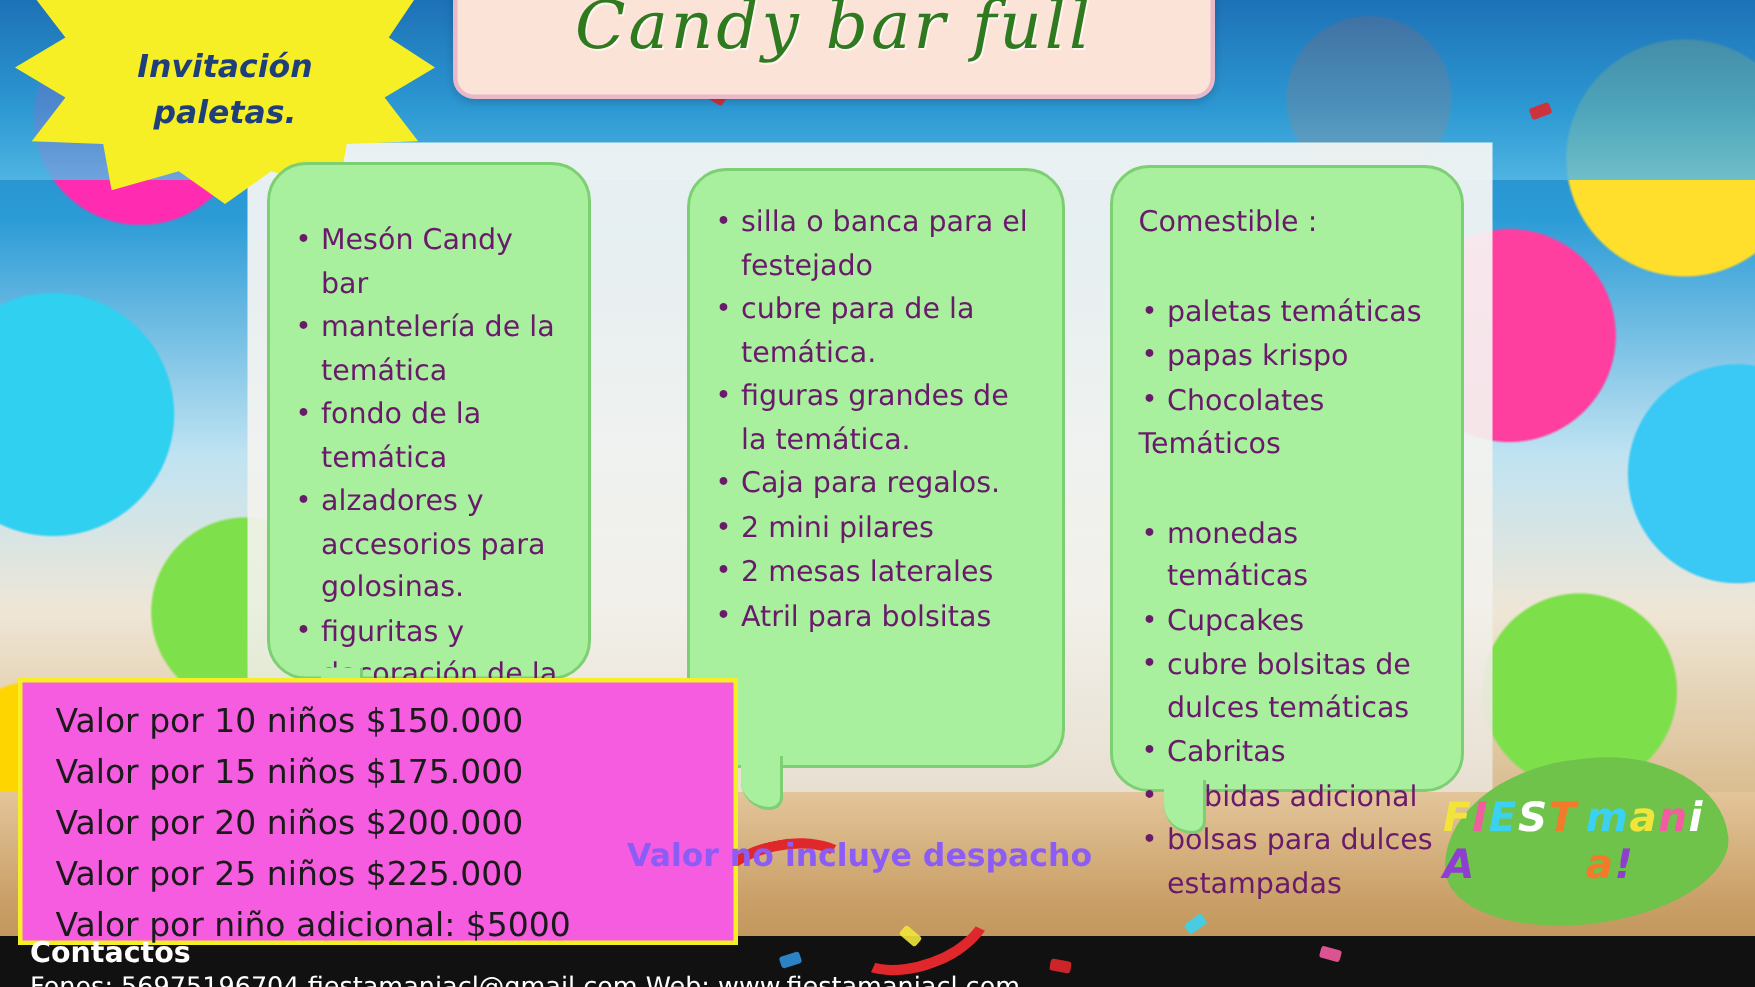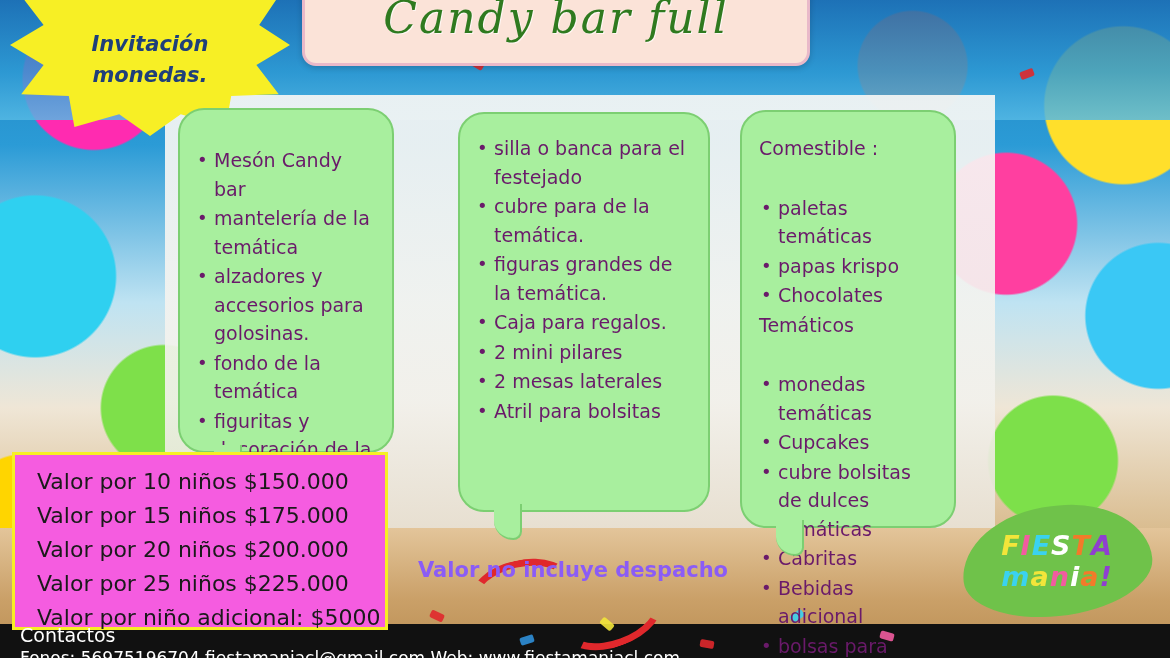--- a/index.html
+++ b/index.html
@@ -175,29 +175,29 @@
   .bubble .plain {
     color: #6a1a6a;
     font-family: "DejaVu Sans", sans-serif;
     font-size: 19px;
     line-height: 1.5;
     padding: 0 14px 0 17px;
   }
 
   #bubble1 { left: 178px; top: 108px; width: 216px; height: 345px; padding-top: 36px; }
   #bubble2 { left: 458px; top: 112px; width: 252px; height: 400px; padding-top: 20px; }
-  #bubble3 { left: 740px; top: 110px; width: 216px; height: 418px; padding-top: 22px; }
+  #bubble3 { left: 740px; top: 110px; width: 236px; height: 418px; padding-top: 22px; }
   #bubble3 ul { padding-left: 36px; margin-top: 31px; }
 
   
   .price-box {
     position: absolute;
     left: 12px;
     top: 452px;
-    width: 376px;
+    width: 480px;
     height: 178px;
     background: #f55ce0;
     border: 3px solid #f7ef25;
     box-sizing: border-box;
     padding: 10px 0 0 22px;
   }
   .price-line {
     color: #1a1a1a;
     font-family: "DejaVu Sans", sans-serif;
     font-size: 22px;
@@ -213,21 +213,21 @@
     font-family: "DejaVu Sans", sans-serif;
     font-weight: 700;
     font-size: 21px;
   }
   .contactos {
     position: absolute;
     left: 20px;
     top: 624px;
     color: #ffffff;
     font-family: "DejaVu Sans", sans-serif;
-    font-weight: 400;
+    font-weight: 700;
     font-size: 19px;
   }
   .contact-line {
     position: absolute;
     left: 20px;
     top: 648px;
     color: #ffffff;
     font-family: "DejaVu Sans", sans-serif;
     font-size: 17px;
     white-space: nowrap;
@@ -245,21 +245,21 @@
     position: absolute;
     inset: 0;
     background: #6fc24a;
     border-radius: 50% 46% 52% 48% / 60% 56% 44% 40%;
     transform: rotate(-6deg);
   }
   .logo-text {
     position: absolute;
     inset: 0;
     display: flex;
-    flex-direction: column;
+    flex-direction: row;
     align-items: center;
     justify-content: center;
     text-decoration: underline;
   }
   .logo-row {
     font-family: "DejaVu Sans", sans-serif;
     font-weight: 700;
     font-style: italic;
     font-size: 27px;
     letter-spacing: 1px;
@@ -290,30 +290,30 @@
   <div class="streamer" style="left:470px;top:560px;"></div>
   <div class="streamer" style="left:560px;top:585px;transform:rotate(160deg);"></div>
 
   <div class="title-banner">
     <div class="title-text">Candy bar full</div>
   </div>
 
   <div class="star-burst">
     <div class="star-text">
       <div>Invitación</div>
-      <div>monedas.</div>
+      <div>paletas.</div>
     </div>
   </div>
 
   <div class="bubble" id="bubble1">
     <ul>
       <li>Mesón Candy bar</li>
       <li>mantelería de la temática</li>
+      <li>fondo de la temática</li>
       <li>alzadores y accesorios para golosinas.</li>
-      <li>fondo de la temática</li>
       <li>figuritas y decoración de la temática.</li>
     </ul>
   </div>
 
   <div class="bubble" id="bubble2">
     <ul>
       <li>silla o banca para el festejado</li>
       <li>cubre para de la temática.</li>
       <li>figuras grandes de la temática.</li>
       <li>Caja para regalos.</li>

